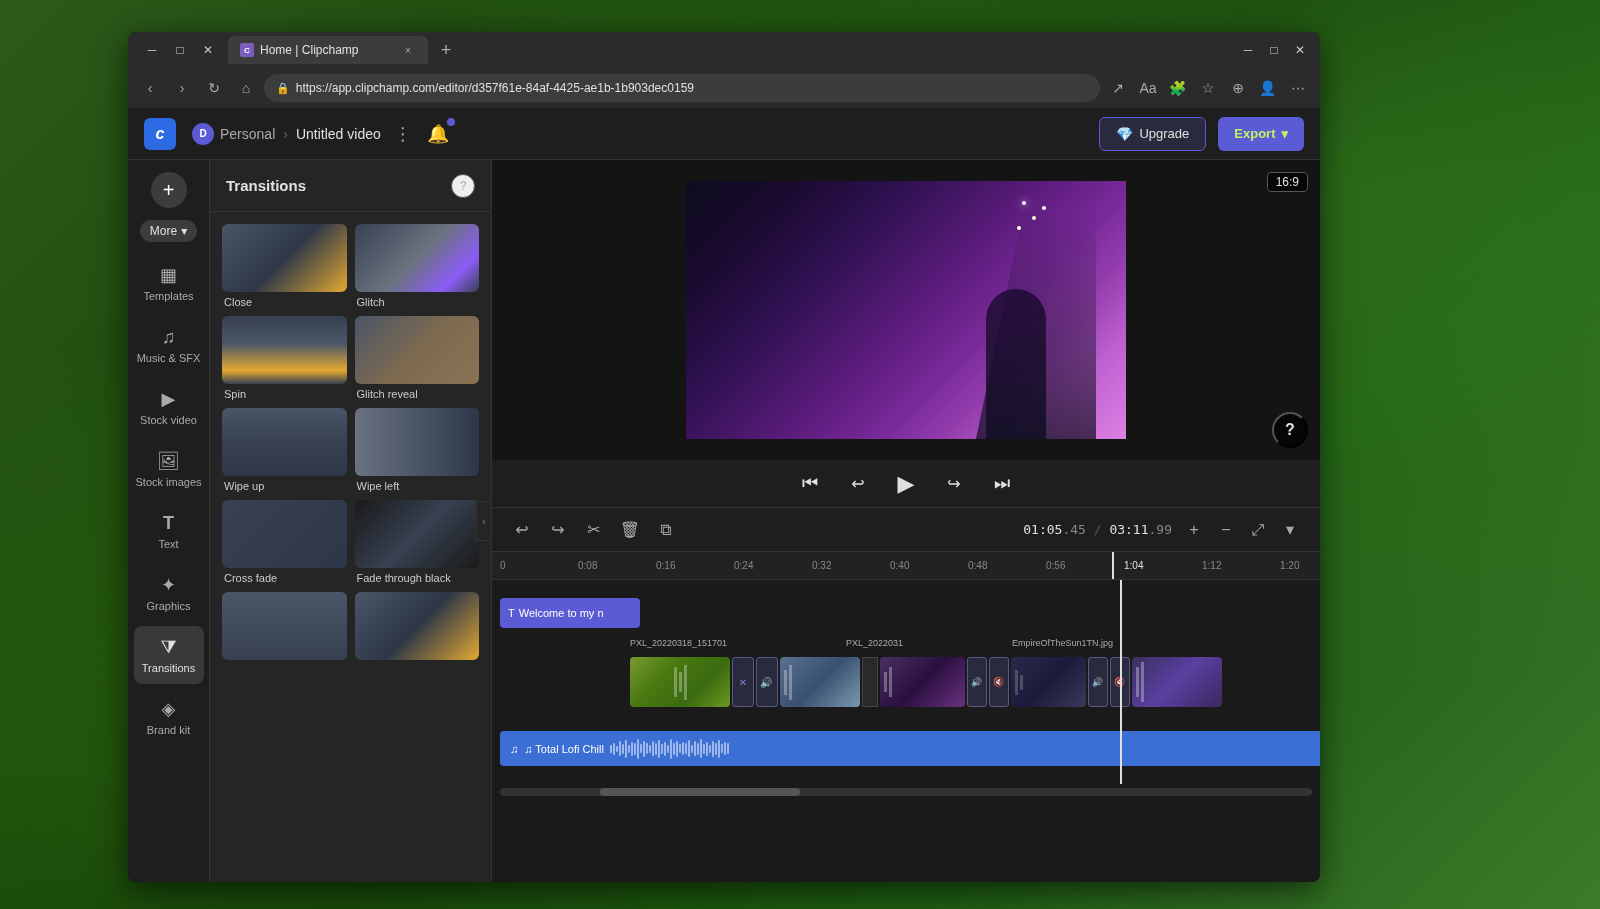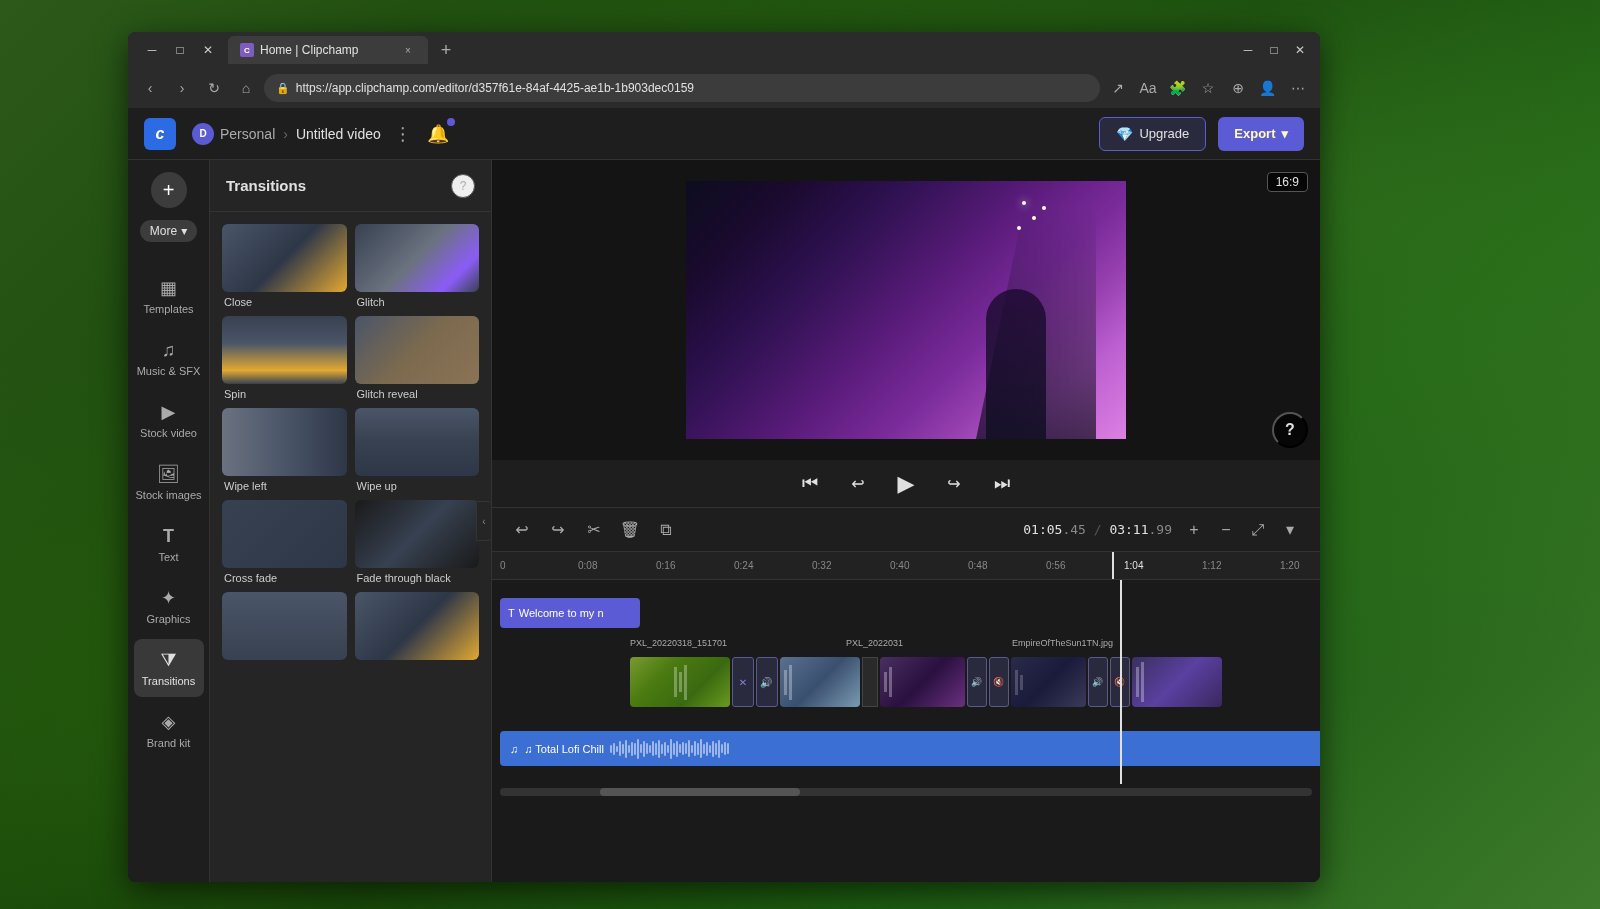--- a/index.html
+++ b/index.html
@@ -134,21 +134,21 @@
       font-size: 13px;
       cursor: pointer;
       display: flex; align-items: center; gap: 6px;
     }
     .btn-export {
       height: 34px;
       padding: 0 16px;
       background: #5b5bd6;
       border: none;
       border-radius: 6px;
-      color: #fef9c3;
+      color: #bef264;
       font-size: 13px;
       font-weight: 600;
       cursor: pointer;
       display: flex; align-items: center; gap: 6px;
     }
     .diamond-icon { color: #c084fc; font-size: 14px; }
 
     
     .main-layout {
       flex: 1;
@@ -192,21 +192,21 @@
       margin-bottom: 8px;
     }
     .more-btn {
       background: #3c3c3c;
       border-radius: 16px;
       padding: 4px 10px;
       font-size: 12px;
       color: #e0e0e0;
       cursor: pointer;
       display: flex; align-items: center; gap: 4px;
-      margin-bottom: 21px;
+      margin-bottom: 8px;
     }
 
     
     .transitions-panel {
       width: 282px;
       background: #252525;
       border-right: 1px solid #333;
       display: flex;
       flex-direction: column;
       flex-shrink: 0;
@@ -704,30 +704,30 @@
           <div class="transition-item">
             <div class="transition-thumb">
               <div class="thumb-glitch-reveal"></div>
             </div>
             <span class="transition-label">Glitch reveal</span>
           </div>
 
 
           <div class="transition-item">
             <div class="transition-thumb">
-              <div class="thumb-wipe-left"></div>
-            </div>
-            <span class="transition-label">Wipe left</span>
+              <div class="thumb-wipe-up"></div>
+            </div>
+            <span class="transition-label">Wipe up</span>
           </div>
 
           <div class="transition-item">
             <div class="transition-thumb">
-              <div class="thumb-wipe-up"></div>
-            </div>
-            <span class="transition-label">Wipe up</span>
+              <div class="thumb-wipe-left"></div>
+            </div>
+            <span class="transition-label">Wipe left</span>
           </div>
 
 
           <div class="transition-item">
             <div class="transition-thumb">
               <div class="thumb-cross-fade"></div>
             </div>
             <span class="transition-label">Cross fade</span>
           </div>
 

